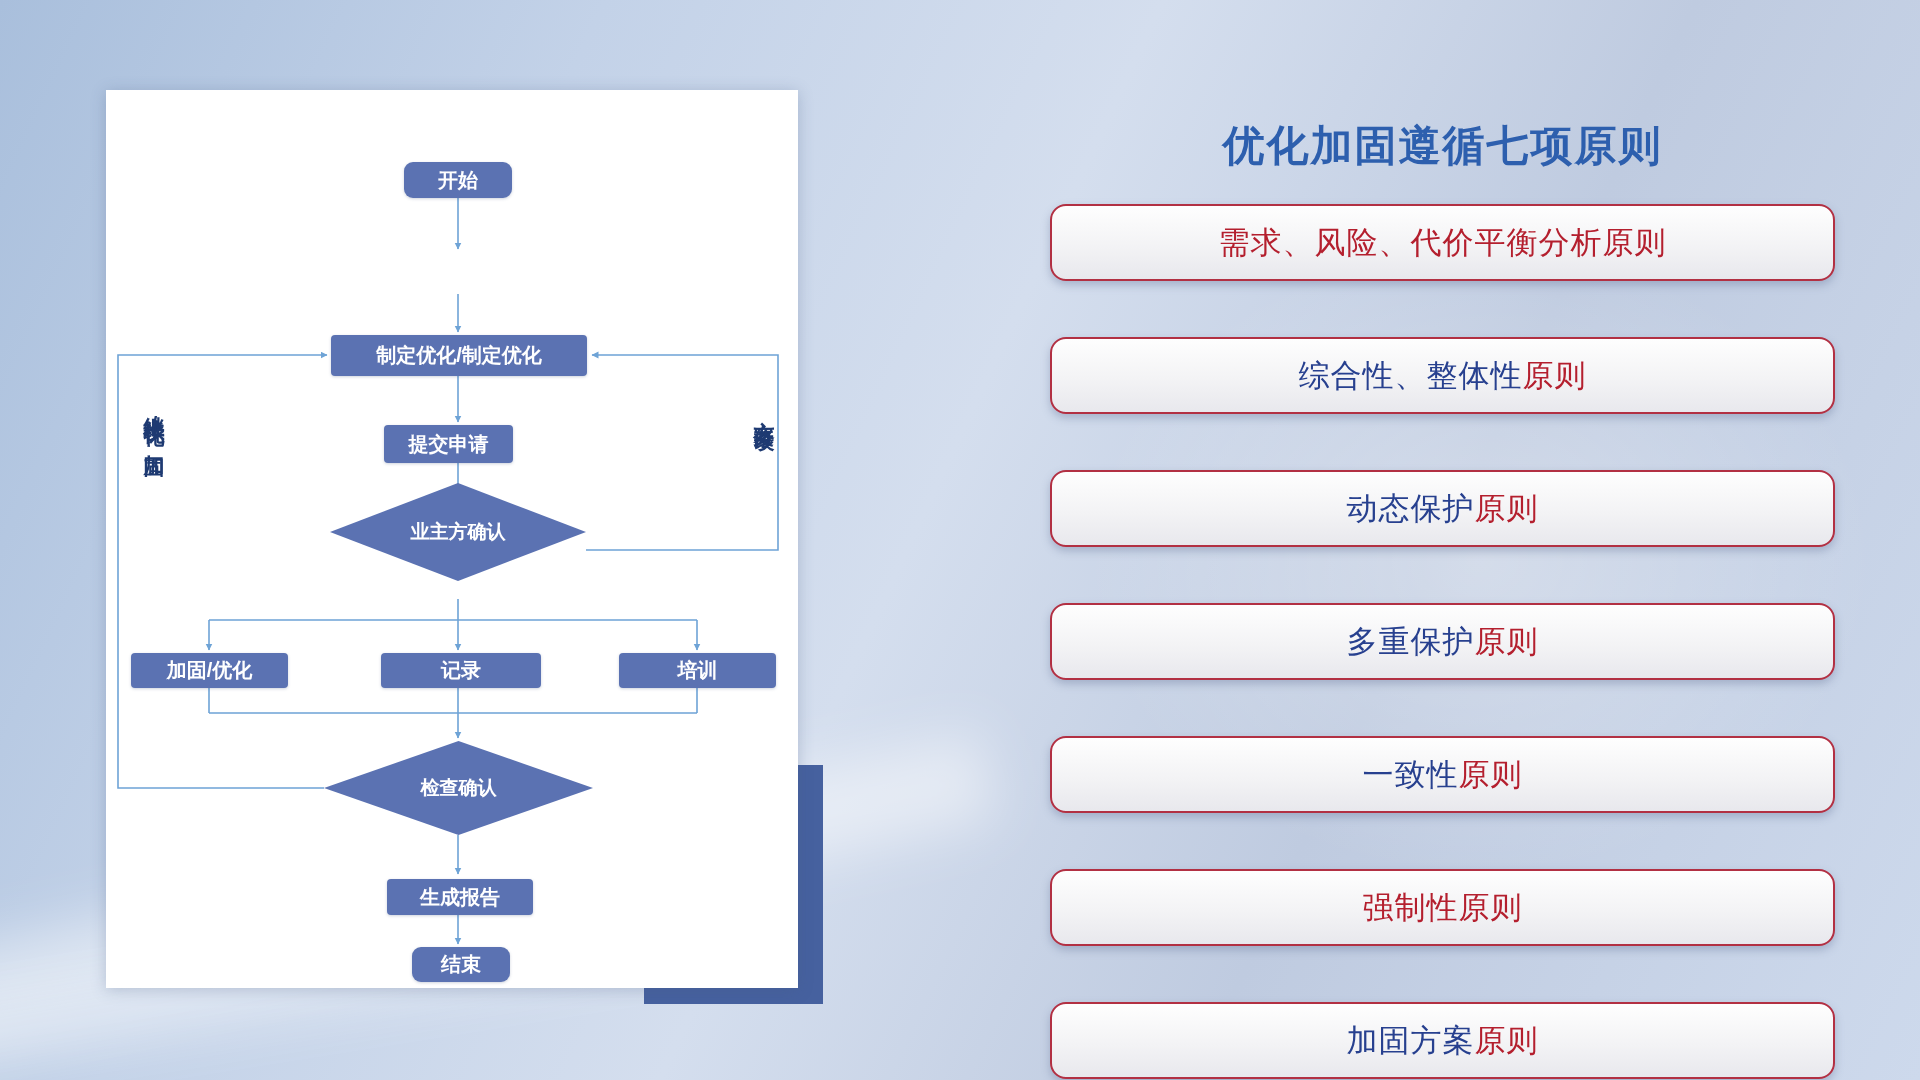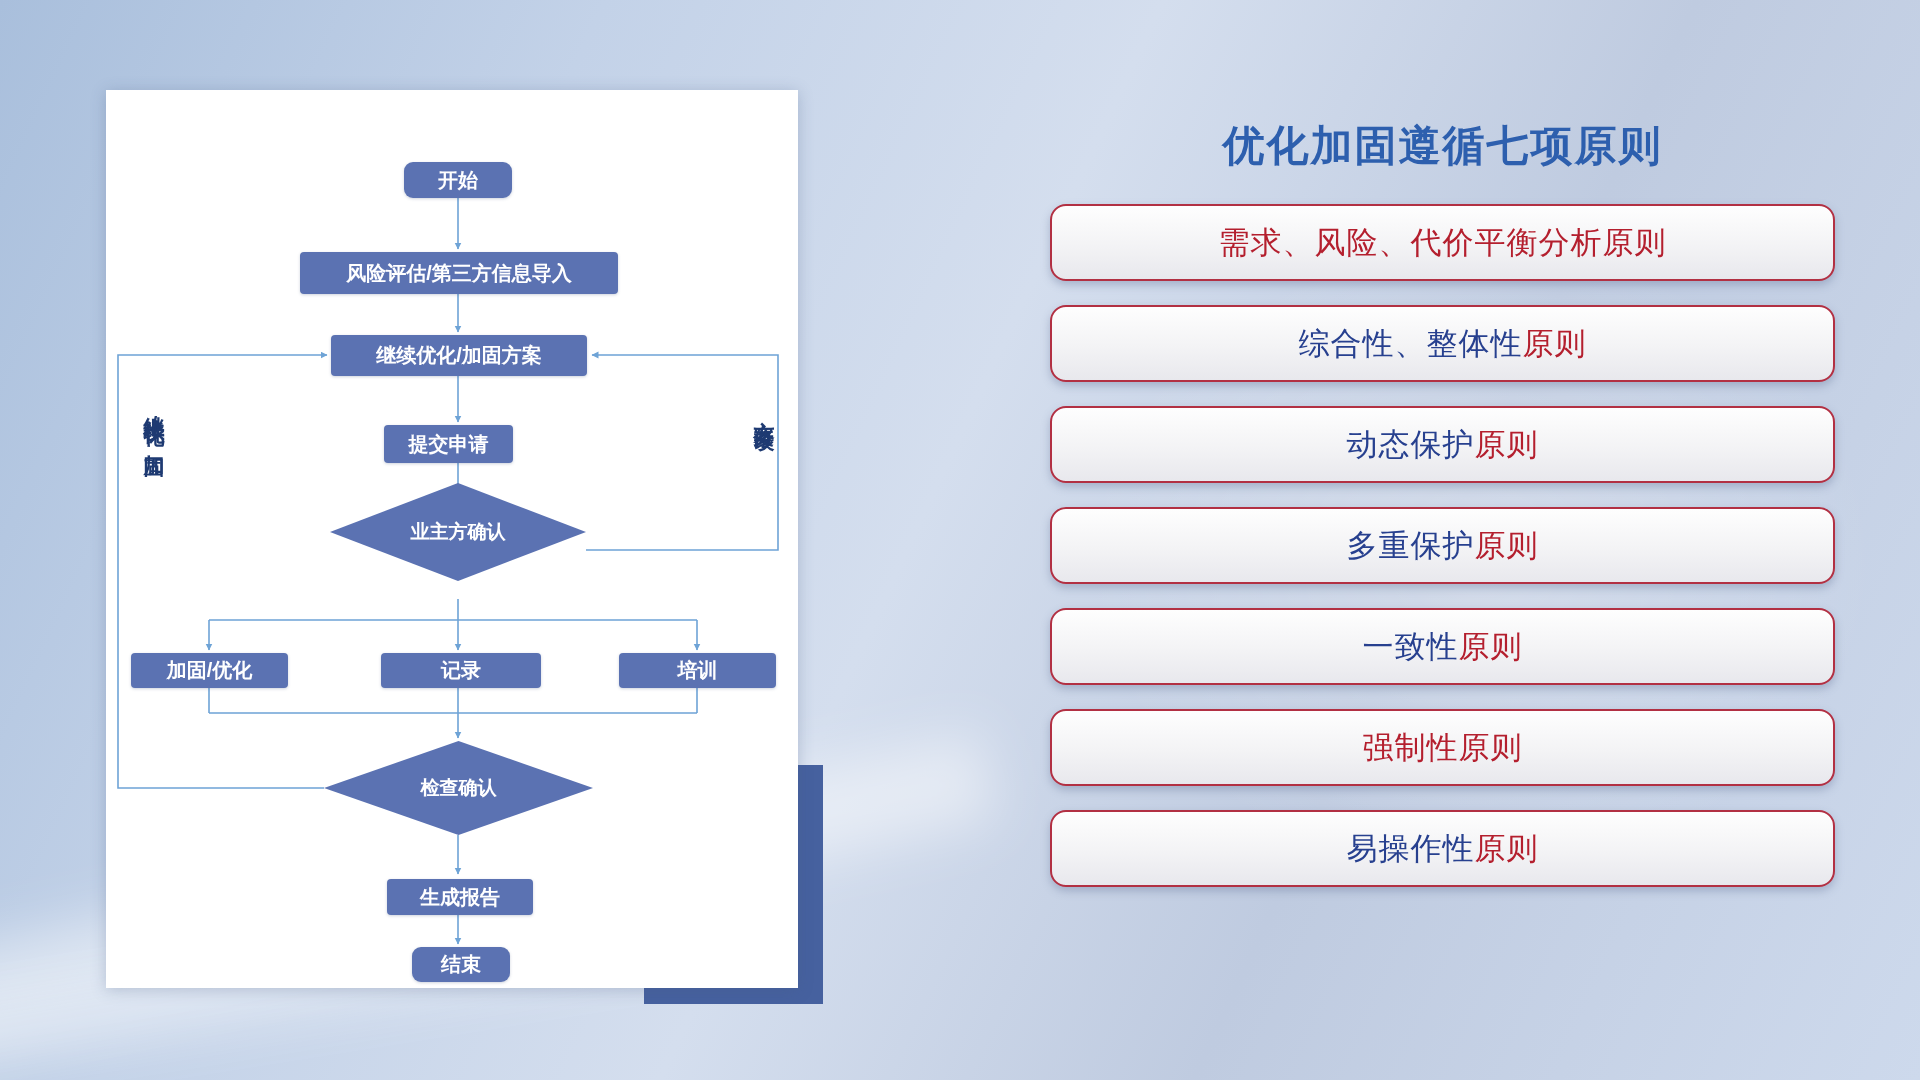--- a/index.html
+++ b/index.html
@@ -34,21 +34,21 @@
   .fnode.diamond { clip-path:polygon(50% 0,100% 50%,50% 100%,0 50%);
                    border-radius:0; box-shadow:none; font-size:19px; }
   .vlabel { position:absolute; writing-mode:vertical-rl; text-orientation:upright;
             color:var(--side_label,#1e3a72); font-weight:700; font-size:21px;
             letter-spacing:3px; }
 
   
   .right-panel { position:absolute; left:1050px; top:0; width:785px; z-index:1; }
   .title { margin-top:118px; text-align:center; font-size:42px; font-weight:700;
            letter-spacing:2px; color:var(--title_blue,#2d5fae); }
-  .principles { margin-top:30px; display:flex; flex-direction:column; gap:24px; }
+  .principles { margin-top:30px; display:flex; flex-direction:column; gap:56px; }
   .principle { height:77px; border:2px solid var(--principle_border,#b23043);
                border-radius:16px;
                background:linear-gradient(180deg,#fefefe 0%,#f3f3f5 55%,#e8e8ed 100%);
                box-shadow:0 4px 9px rgba(96,114,150,.38);
                display:flex; align-items:center; justify-content:center;
                font-size:31px; letter-spacing:1px; }
   .principle span.blue { color:var(--principle_blue,#27408f); }
   .principle span.red  { color:var(--principle_red,#b41f2e); }
 </style>
 </head>
@@ -79,23 +79,22 @@
     <path class="ln" d="M103,598 L103,623 M352,598 L352,623 M591,598 L591,623 M103,623 L591,623"></path>
     <line class="ln" x1="352" y1="623" x2="352" y2="648" marker-end="url(#arr)"></line>
     <line class="ln" x1="352" y1="745" x2="352" y2="784" marker-end="url(#arr)"></line>
     <line class="ln" x1="352" y1="825" x2="352" y2="854" marker-end="url(#arr)"></line>
     <path class="ln" d="M480,460 L672,460 L672,265 L486,265" marker-end="url(#arr)"></path>
     <path class="ln" d="M218,698 L12,698 L12,265 L221,265" marker-end="url(#arr)"></path>
   </svg>
 
   <div class="fnode rounded" style="left:298px;top:72px;width:108px;height:36px">开始</div>
 
-  <div class="fnode" style="left:194px;top:162px;width:318px;height:42px">风险评估/第三方信息导入</div>
 
-  <div class="fnode" style="left:225px;top:245px;width:256px;height:41px">继续优化/加固方案</div>
+  <div class="fnode" style="left:225px;top:245px;width:256px;height:41px">制定优化/制定优化</div>
 
   <div class="fnode" style="left:278px;top:335px;width:129px;height:38px">提交申请</div>
 
   <div class="fnode diamond" style="left:224px;top:393px;width:256px;height:98px">业主方确认</div>
 
   <div class="fnode" style="left:25px;top:563px;width:157px;height:35px">加固/优化</div>
 
   <div class="fnode" style="left:275px;top:563px;width:160px;height:35px">记录</div>
 
   <div class="fnode" style="left:513px;top:563px;width:157px;height:35px">培训</div>
@@ -130,17 +129,17 @@
         <span class="red">原则</span>
       </div>
       <div class="principle">
         <span class="blue">一致性</span>
         <span class="red">原则</span>
       </div>
       <div class="principle">
         <span class="red">强制性原则</span>
       </div>
       <div class="principle">
-        <span class="blue">易操作性</span>
+        <span class="blue">加固方案</span>
         <span class="red">原则</span>
       </div>
     </div>
 </div>
 
 </body></html>

